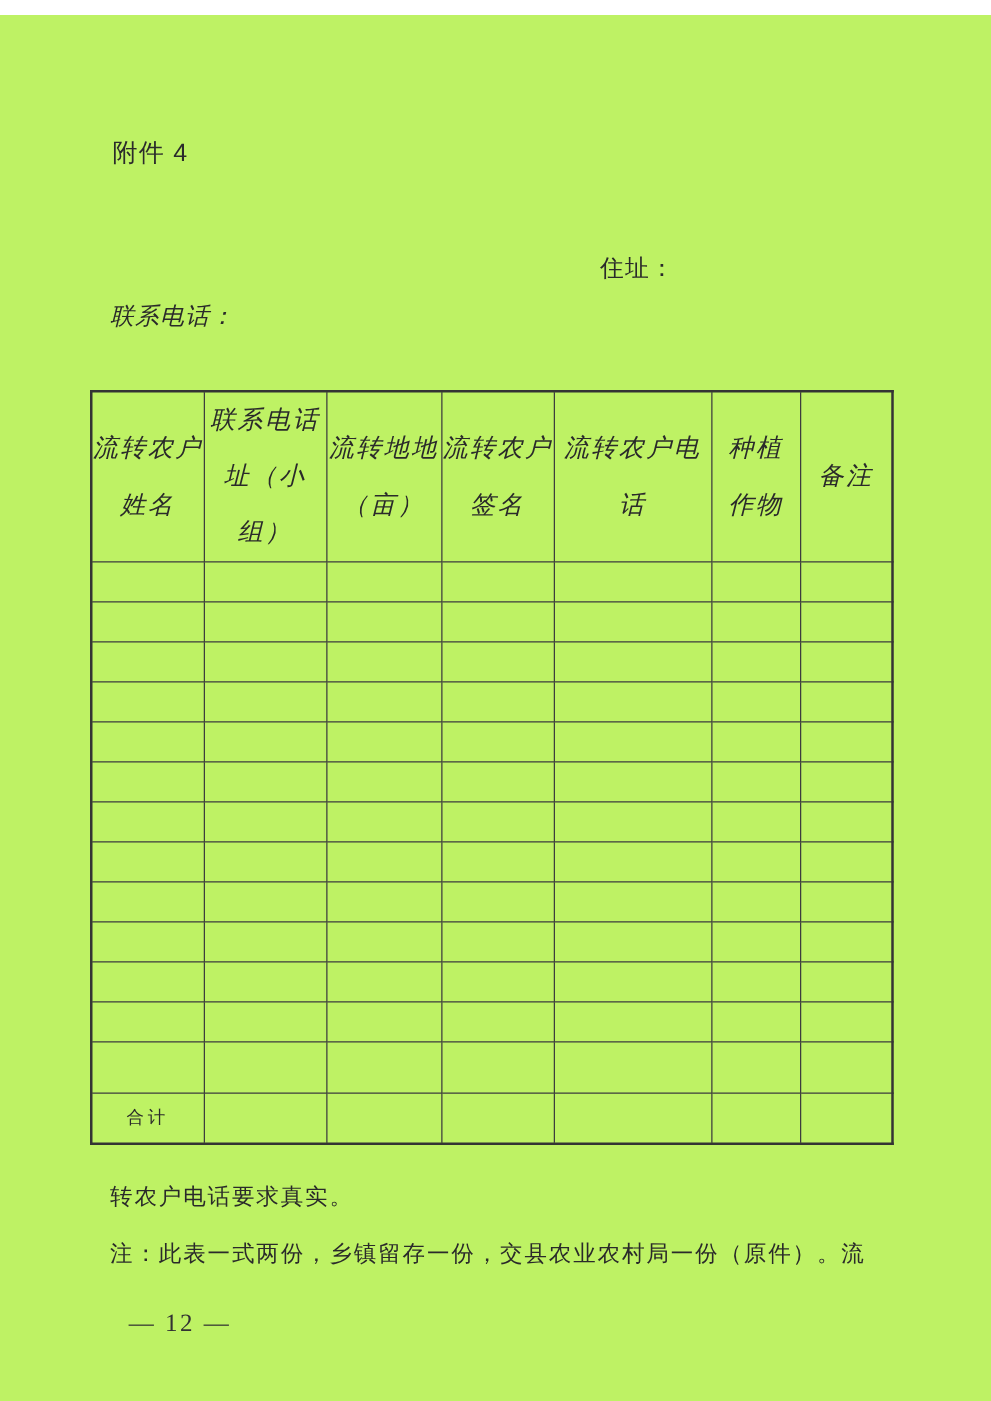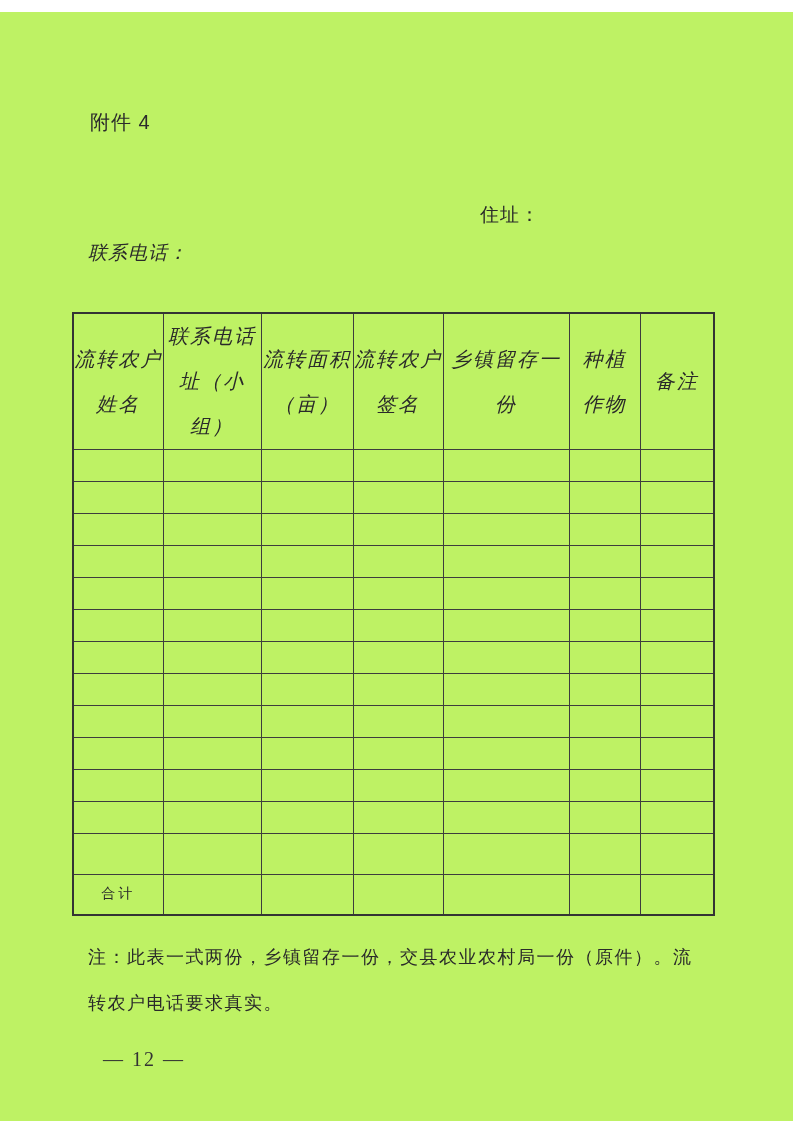--- a/index.html
+++ b/index.html
@@ -126,29 +126,29 @@
       <tr id="header-row">
           <th>
             <div class="hl">流转农户</div>
             <div class="hl">姓名</div>
           </th>
           <th>
             <div class="hl">联系电话</div>
             <div class="hl">址（小组）</div>
           </th>
           <th>
-            <div class="hl">流转面积</div>
+            <div class="hl">流转地地</div>
             <div class="hl">（亩）</div>
           </th>
           <th>
             <div class="hl">流转农户</div>
             <div class="hl">签名</div>
           </th>
           <th>
-            <div class="hl">乡镇留存一份</div>
+            <div class="hl">流转农户电话</div>
           </th>
           <th>
             <div class="hl">种植</div>
             <div class="hl">作物</div>
           </th>
           <th>
             <div class="hl">备注</div>
           </th>
         </tr>
     </thead>
@@ -276,19 +276,19 @@
           <td></td>
           <td></td>
           <td></td>
           <td></td>
           <td></td>
         </tr>
       </tbody>
   </table>
 
   <div class="note">
+    <div>转农户电话要求真实。</div>
     <div>注：此表一式两份，乡镇留存一份，交县农业农村局一份（原件）。流</div>
-    <div>转农户电话要求真实。</div>
   </div>
 
   <div class="page-number">— 12 —</div>
 
 </div>
 
 </body></html>

